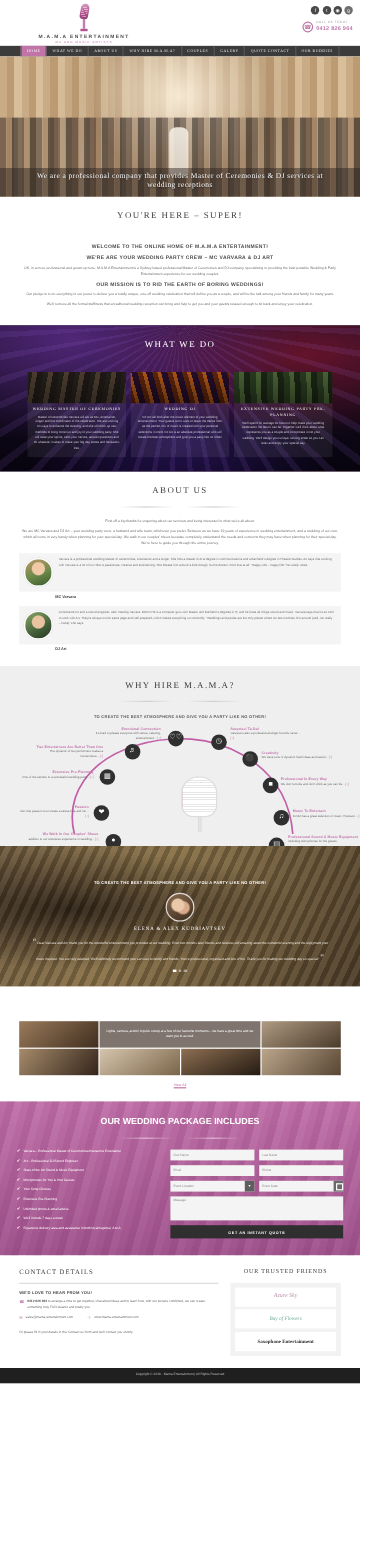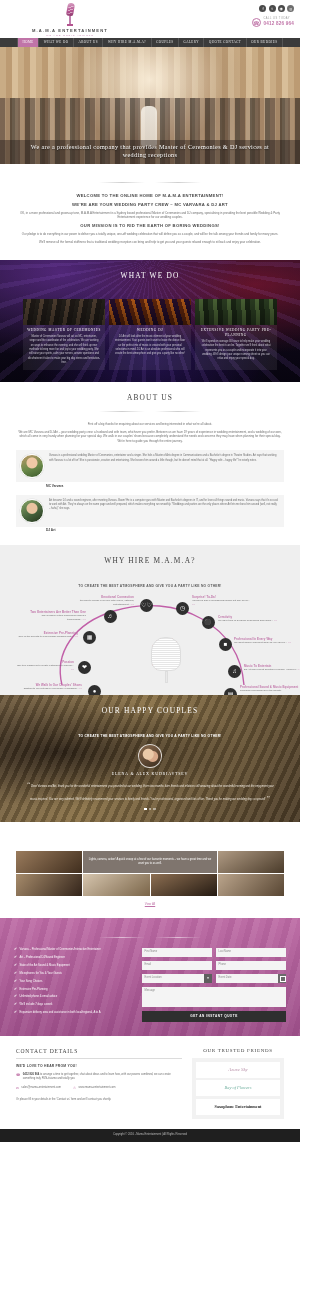--- a/index.html
+++ b/index.html
@@ -328,20 +328,21 @@
 <section class="hero">
   <div class="hero-img"></div>
   <div class="hero-people"></div>
   <div class="hero-couple"></div>
   <div class="hero-banner">
     <h1>We are a professional company that provides Master of Ceremonies &amp; DJ services at wedding receptions</h1>
   </div>
 </section>
 
 <section class="sec">
+  <h2>YOU'RE HERE – SUPER!</h2>
   <div class="divider">
     <i></i>
       <span class="dmic"><span class="h"></span><span class="s"></span></span>
       <i></i>
   </div>
   <div class="lead">WELCOME TO THE ONLINE HOME OF M.A.M.A ENTERTAINMENT!</div>
   <div class="lead">WE'RE ARE YOUR WEDDING PARTY CREW – MC VARVARA &amp; DJ ART</div>
   <p class="body">OK, in a more professional and grown-up tone, M.A.M.A Entertainment is a Sydney based professional Master of Ceremonies and DJ company, specialising in providing the best possible Wedding &amp; Party Entertainment experience for our wedding couples.</p>
   <div class="lead">OUR MISSION IS TO RID THE EARTH OF BORING WEDDINGS!</div>
   <p class="body">Our pledge is to do everything in our power to deliver you a totally unique, one-off wedding celebration that will define you as a couple, and will be the talk among your friends and family for many years.</p>
@@ -475,21 +476,20 @@
     </div>
 
     <div class="arc-mic">
       <div class="grid"></div>
         <div class="stem"></div>
     </div>
   </div>
 </section>
 
 <section class="sec couples">
-  <h2>OUR HAPPY COUPLES</h2>
   <div class="divider">
     <i></i>
       <span class="dmic"><span class="h"></span><span class="s"></span></span>
       <i></i>
   </div>
   <div class="sub">TO CREATE THE BEST ATMOSPHERE AND GIVE YOU A PARTY LIKE NO OTHER!</div>
   <div class="tavatar"></div>
   <div class="tname">ELENA &amp; ALEX KUDRIAVTSEV</div>
   <div class="quote">
     <span class="qm">“</span>
@@ -519,20 +519,21 @@
     <div class="g4"></div>
     <div class="g5"></div>
     <div class="g6"></div>
     <div class="g7"></div>
     <div class="g8"></div>
   </div>
   <a class="viewall">View All</a>
 </section>
 
 <section class="pkg">
+  <h2>OUR WEDDING PACKAGE INCLUDES</h2>
   <div class="divider">
     <i></i>
       <span class="dmic"><span class="h"></span><span class="s"></span></span>
       <i></i>
   </div>
   <div class="pkg-row">
     <ul class="pkg-list">
       <li>
           <span class="tick">✔</span>
           <span class="txt">Varvara – Professional Master of Ceremonies/Interactive Entertainer</span>

